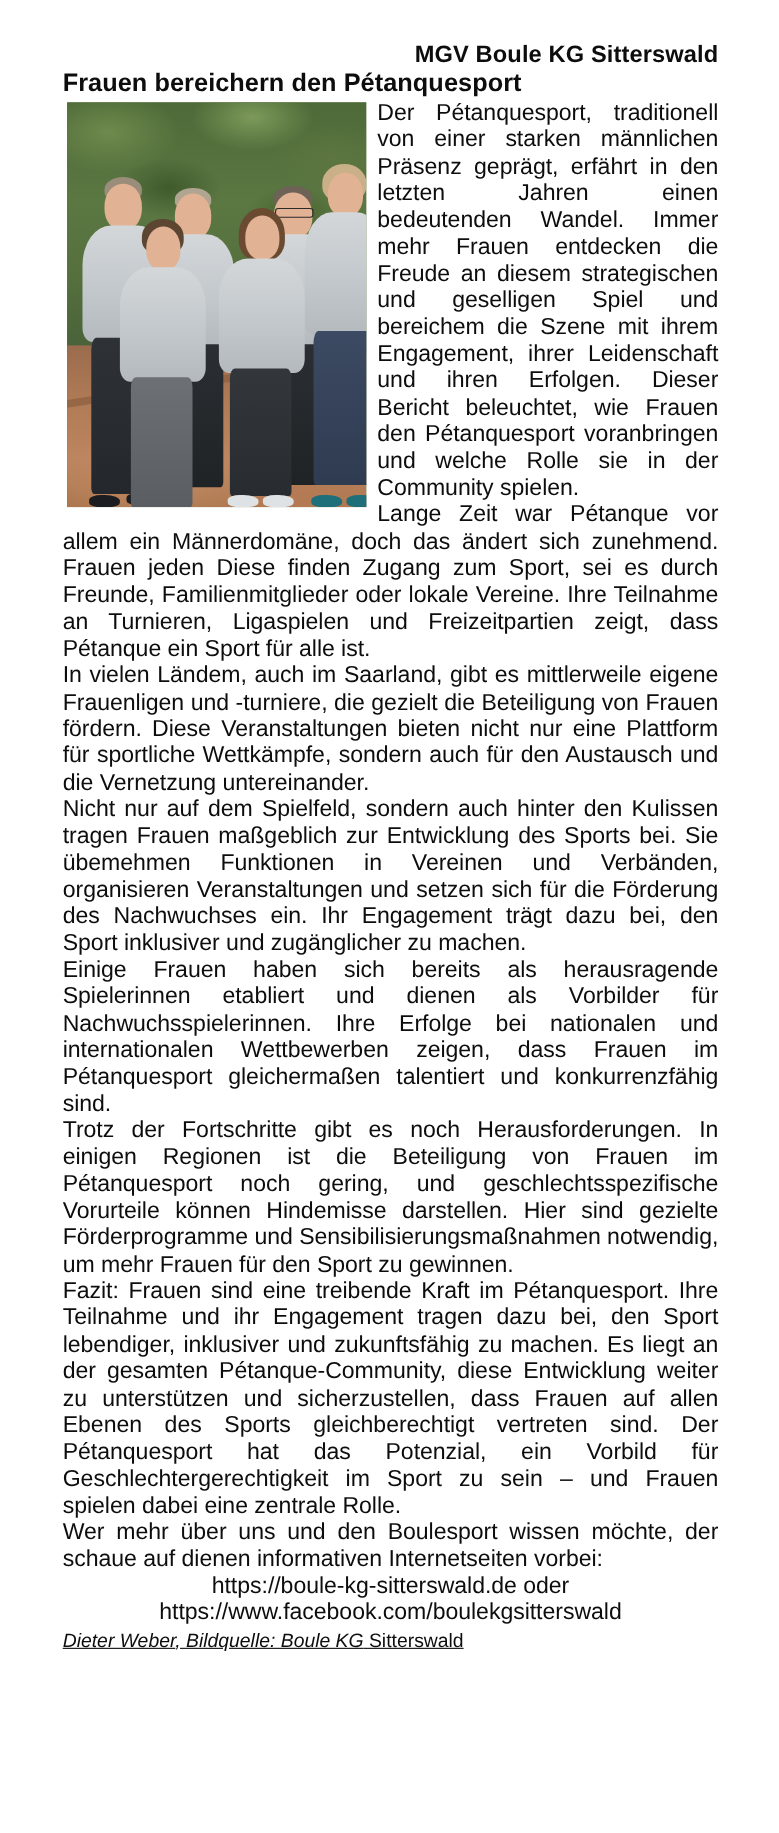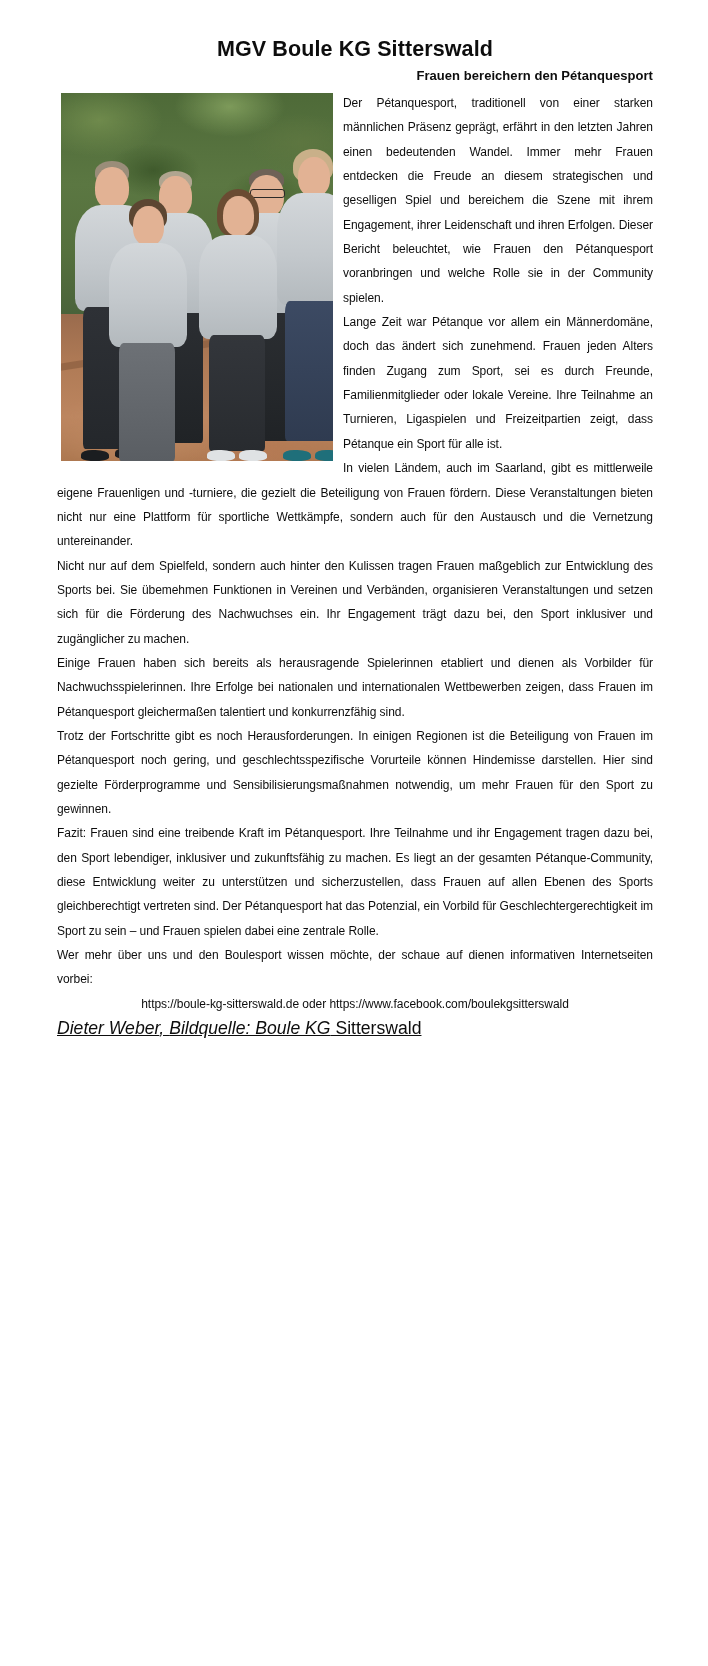--- a/index.html
+++ b/index.html
@@ -21,32 +21,32 @@
     position: absolute;
     left: 0; top: 0;
     width: 708px;
     height: 1666px;
     box-sizing: border-box;
     padding: 0 55px 0 57px;
   }
 
   
   .headline {
-    text-align: center;
+    text-align: right;
     font-weight: bold;
     font-size: 21.5px;
     line-height: 26px;
     letter-spacing: 0.1px;
     margin: 0;
     padding-top: 36px;
   }
   .subhead {
-    text-align: right;
+    text-align: left;
     font-weight: bold;
-    font-size: 13px;
+    font-size: 23px;
     line-height: 21px;
     letter-spacing: 0.05px;
     margin: 0;
     padding-top: 3px;
     padding-bottom: 2px;
   }
 
   
   .photo {
     float: left;
@@ -108,21 +108,21 @@
     border-radius: 8% 8% 4% 4%;
   }
   .p-shoe {
     position: absolute;
     height: 11px;
     border-radius: 40% 48% 35% 35%;
   }
 
   
   .body-text {
-    font-size: 12px;
+    font-size: 21px;
     line-height: 24.35px;
     text-align: justify;
     text-justify: inter-word;
     letter-spacing: -0.05px;
     margin: 0;
     padding-top: 3px;
     hyphens: none;
   }
   .body-text p {
     margin: 0;
@@ -199,21 +199,21 @@
       <div class="p-head" style="left:26px;top:7px;width:31px;height:40px;"></div>
       <div class="p-shirt" style="left:2px;top:46px;width:78px;height:104px;"></div>
       <div class="p-legs" style="left:12px;top:146px;width:56px;height:116px;background:linear-gradient(180deg,#33363b 0%,#282b2f 100%);"></div>
       <div class="p-shoe" style="left:10px;bottom:0;width:28px;background:#dfe2e4;"></div>
       <div class="p-shoe" style="left:42px;bottom:0;width:28px;background:#dfe2e4;"></div>
     </div>
   </div>
 
   <div class="body-text">
     <p>Der Pétanquesport, traditionell von einer starken männlichen Präsenz geprägt, erfährt in den letzten Jahren einen bedeutenden Wandel. Immer mehr Frauen entdecken die Freude an diesem strategischen und geselligen Spiel und bereichem die Szene mit ihrem Engagement, ihrer Leidenschaft und ihren Erfolgen. Dieser Bericht beleuchtet, wie Frauen den Pétanquesport voranbringen und welche Rolle sie in der Community spielen.</p>
-    <p>Lange Zeit war Pétanque vor allem ein Männerdomäne, doch das ändert sich zunehmend. Frauen jeden Alters finden Zugang zum Sport, sei es durch Freunde, Familienmitglieder oder lokale Vereine. Ihre Teilnahme an Turnieren, Ligaspielen und Freizeitpartien zeigt, dass Pétanque ein Sport für alle ist.</p>
+    <p>Lange Zeit war Pétanque vor allem ein Männerdomäne, doch das ändert sich zunehmend. Frauen jeden Diese finden Zugang zum Sport, sei es durch Freunde, Familienmitglieder oder lokale Vereine. Ihre Teilnahme an Turnieren, Ligaspielen und Freizeitpartien zeigt, dass Pétanque ein Sport für alle ist.</p>
     <p>In vielen Ländem, auch im Saarland, gibt es mittlerweile eigene Frauenligen und -turniere, die gezielt die Beteiligung von Frauen fördern. Diese Veranstaltungen bieten nicht nur eine Plattform für sportliche Wettkämpfe, sondern auch für den Austausch und die Vernetzung untereinander.</p>
     <p>Nicht nur auf dem Spielfeld, sondern auch hinter den Kulissen tragen Frauen maßgeblich zur Entwicklung des Sports bei. Sie übemehmen Funktionen in Vereinen und Verbänden, organisieren Veranstaltungen und setzen sich für die Förderung des Nachwuchses ein. Ihr Engagement trägt dazu bei, den Sport inklusiver und zugänglicher zu machen.</p>
     <p>Einige Frauen haben sich bereits als herausragende Spielerinnen etabliert und dienen als Vorbilder für Nachwuchsspielerinnen. Ihre Erfolge bei nationalen und internationalen Wettbewerben zeigen, dass Frauen im Pétanquesport gleichermaßen talentiert und konkurrenzfähig sind.</p>
     <p>Trotz der Fortschritte gibt es noch Herausforderungen. In einigen Regionen ist die Beteiligung von Frauen im Pétanquesport noch gering, und geschlechtsspezifische Vorurteile können Hindemisse darstellen. Hier sind gezielte Förderprogramme und Sensibilisierungsmaßnahmen notwendig, um mehr Frauen für den Sport zu gewinnen.</p>
     <p>Fazit: Frauen sind eine treibende Kraft im Pétanquesport. Ihre Teilnahme und ihr Engagement tragen dazu bei, den Sport lebendiger, inklusiver und zukunftsfähig zu machen. Es liegt an der gesamten Pétanque-Community, diese Entwicklung weiter zu unterstützen und sicherzustellen, dass Frauen auf allen Ebenen des Sports gleichberechtigt vertreten sind. Der Pétanquesport hat das Potenzial, ein Vorbild für Geschlechtergerechtigkeit im Sport zu sein – und Frauen spielen dabei eine zentrale Rolle.</p>
     <p>Wer mehr über uns und den Boulesport wissen möchte, der schaue auf dienen informativen Internetseiten vorbei:</p>
     <p>https://boule-kg-sitterswald.de   oder   https://www.facebook.com/boulekgsitterswald</p>
   </div>
 
   <p class="byline"><span class="ital">Dieter Weber</span><span class="ital">, </span><span class="ital">Bildquelle: Boule KG</span><span> Sitterswald</span></p>

